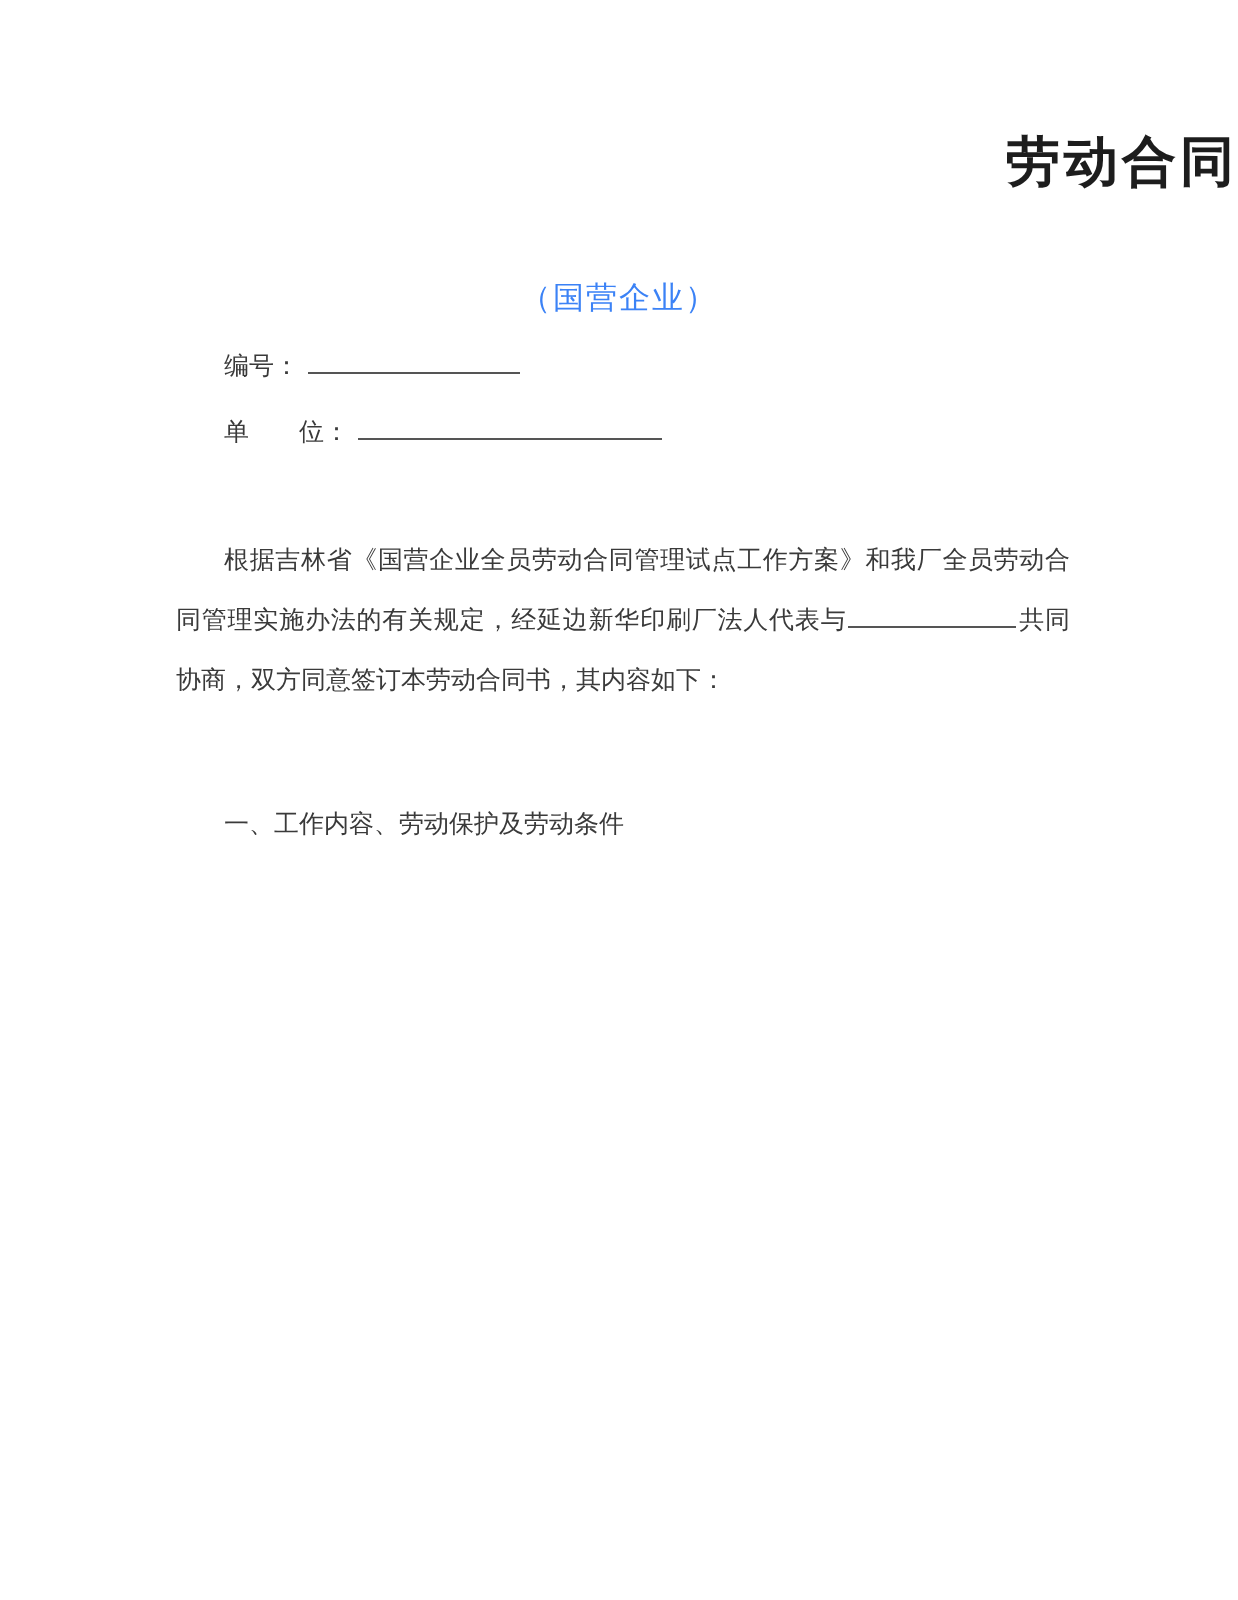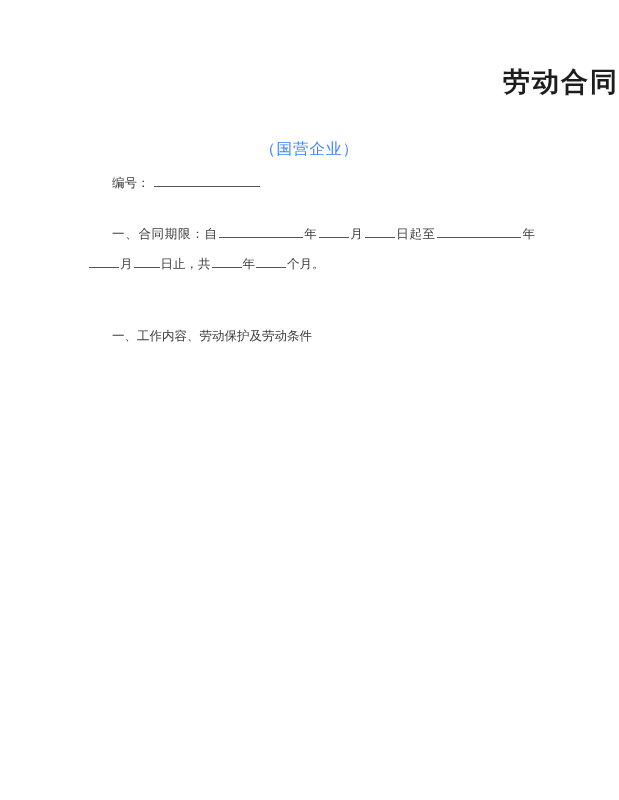--- a/index.html
+++ b/index.html
@@ -112,25 +112,29 @@
   <h2 class="doc-subtitle">（国营企业）</h2>
 
   <div class="form-block">
 
     <div class="form-row">
       <span class="form-label">编号：</span>
       <span class="form-rule rule-short"></span>
     </div>
 
 
+    <div class="form-row">
+      <span class="form-label">单　　位：</span>
+      <span class="form-rule rule-long"></span>
+    </div>
 
   </div>
 
+  <p class="para indent-2 sec-gap-lg">
+    <span>根据吉林省《国营企业全员劳动合同管理试点工作方案》和我厂全员劳动合同管理实施办法的有关规定，经延边新华印刷厂法人代表与</span><span class="blank b-name"></span><span>共同协商，双方同意签订本劳动合同书，其内容如下：</span>
+  </p>
 
-  <p class="para indent-2 sec-gap">
-    <span>一、合同期限：自</span><span class="blank b-xl"></span><span>年</span><span class="blank b-sm"></span><span>月</span><span class="blank b-sm"></span><span>日起至</span><span class="blank b-xl"></span><span>年</span><span class="blank b-sm"></span><span>月</span><span class="blank b-xs"></span><span>日止，共</span><span class="blank b-sm"></span><span>年</span><span class="blank b-sm"></span><span>个月。</span>
-  </p>
 
 
   <p class="para indent-2 sec-gap-lg">一、工作内容、劳动保护及劳动条件</p>
 
 
 </div>
 
 </body></html>

